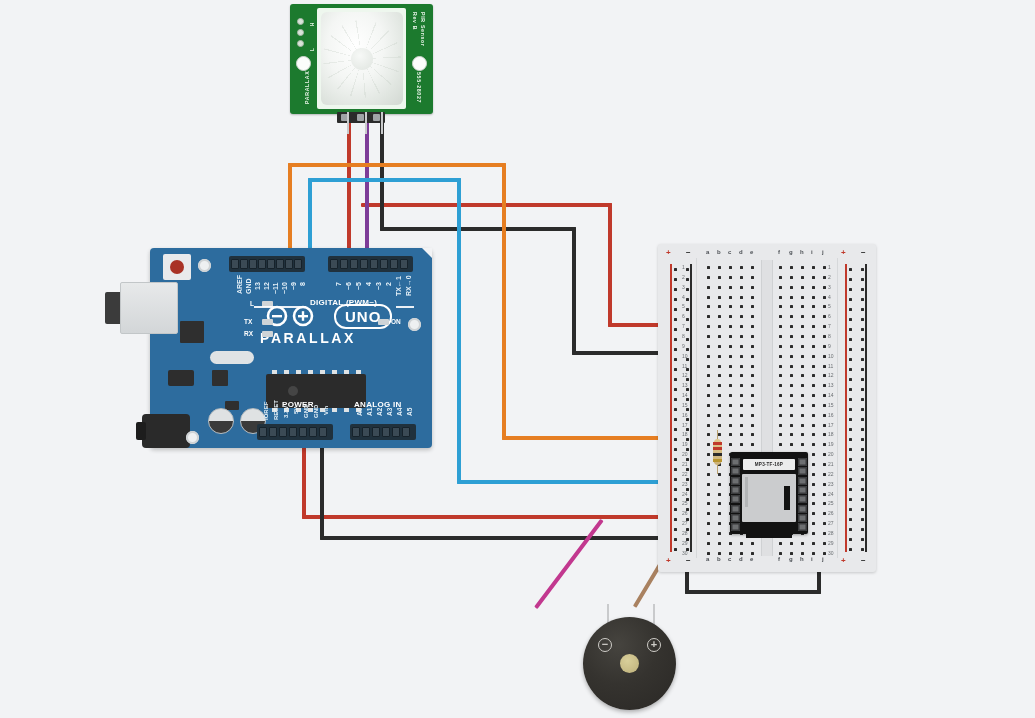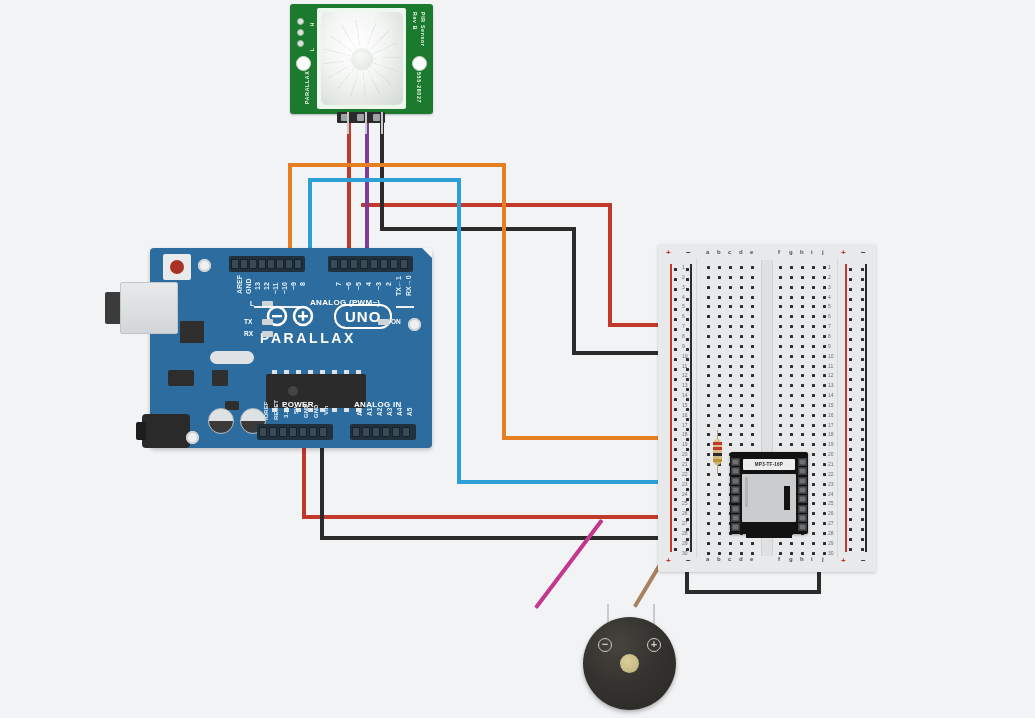--- a/index.html
+++ b/index.html
@@ -424,21 +424,21 @@
 
     <div class="pinlbl" style="left:185px;top:38px;">7</div>
     <div class="pinlbl" style="left:195px;top:42px;">~6</div>
     <div class="pinlbl" style="left:205px;top:42px;">~5</div>
     <div class="pinlbl" style="left:215px;top:38px;">4</div>
     <div class="pinlbl" style="left:225px;top:42px;">~3</div>
     <div class="pinlbl" style="left:235px;top:38px;">2</div>
     <div class="pinlbl" style="left:245px;top:48px;">TX←1</div>
     <div class="pinlbl" style="left:255px;top:48px;">RX→0</div>
 
-    <div class="grouplbl" style="left:160px;top:50px;">ANALOG (PWM~)</div>
+    <div class="grouplbl" style="left:160px;top:50px;">DIGITAL (PWM~)</div>
     <div class="grpline" style="left:104px;top:58px;width:52px;"></div>
     <div class="grpline" style="left:246px;top:58px;width:18px;"></div>
 
     <div class="hdr-strip" style="left:107px;top:176px;width:76px;height:16px;">
       <div class="sock" style="left:2px;"></div>
         <div class="sock" style="left:12px;"></div>
       <div class="sock" style="left:22px;"></div>
         <div class="sock" style="left:32px;"></div>
       <div class="sock" style="left:42px;"></div>
         <div class="sock" style="left:52px;"></div>

